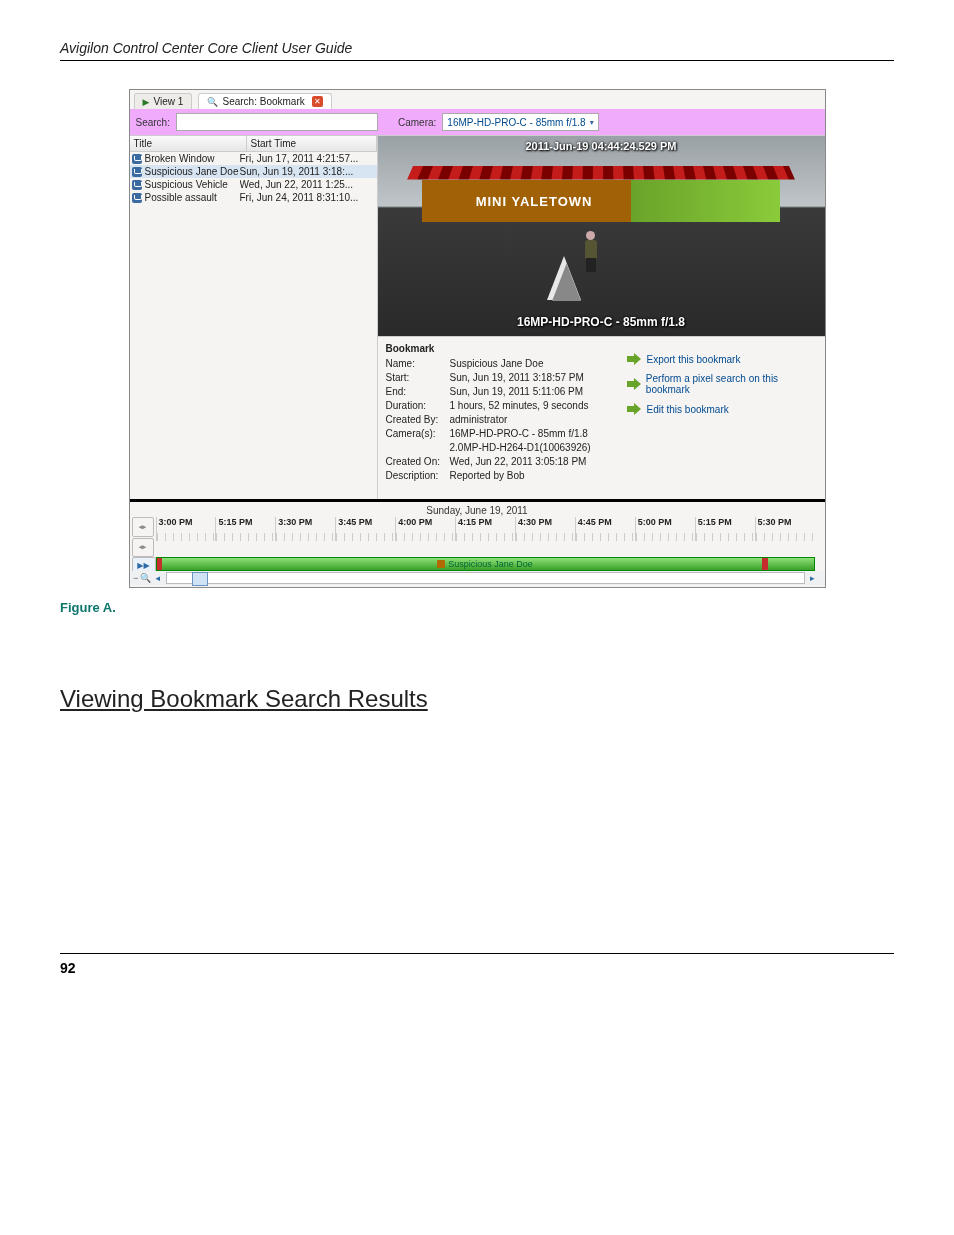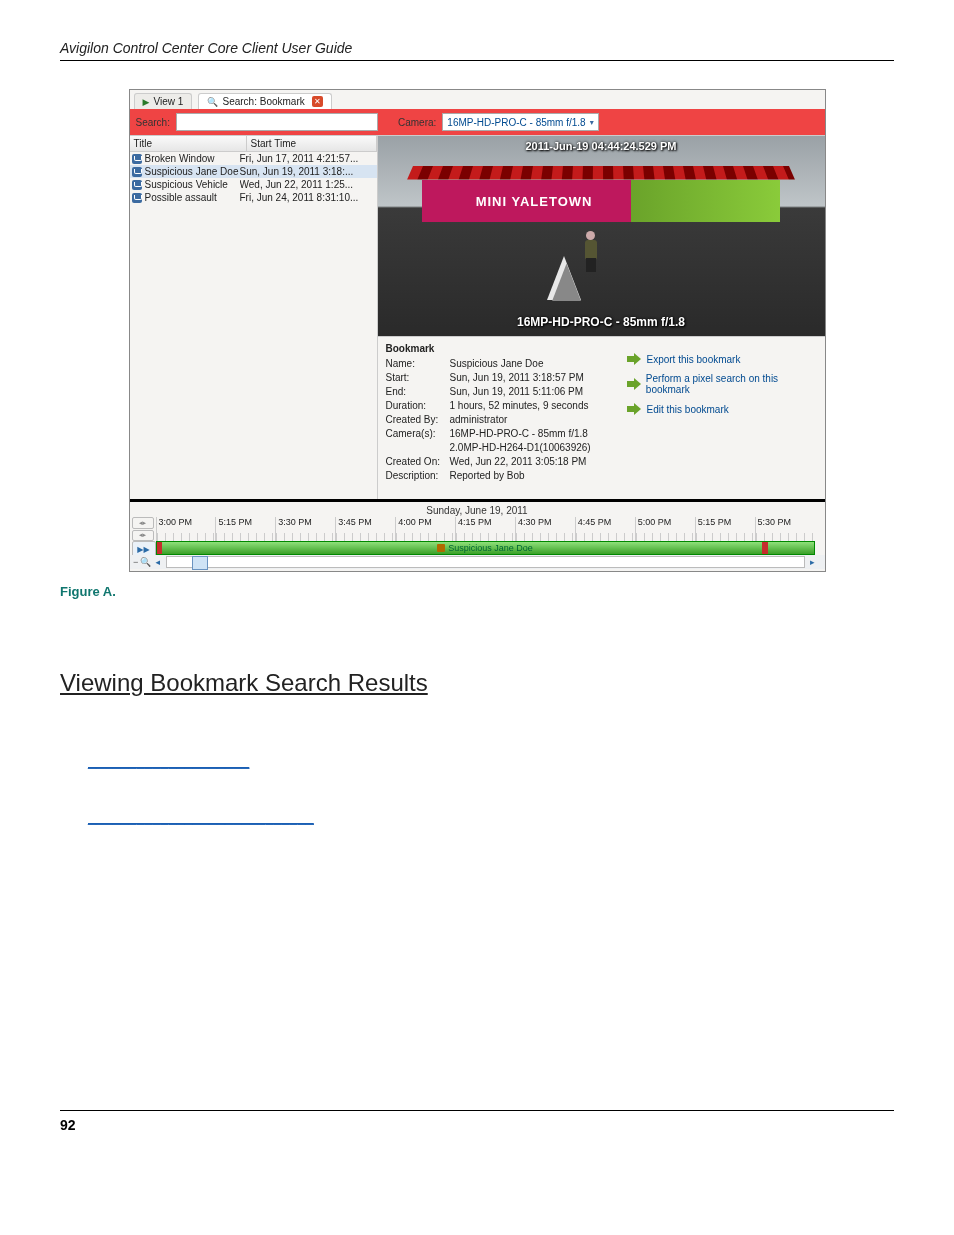--- a/index.html
+++ b/index.html
@@ -60,21 +60,21 @@
     line-height: 11px;
     text-align: center;
     border-radius: 2px;
     margin-left: 3px;
   }
   .search-row {
     display: flex;
     align-items: center;
     gap: 6px;
     padding: 4px 6px;
-    background: #ef4444;
+    background: #f0abfc;
     border-bottom: 1px solid #ccc;
   }
   .search-label { color: #333; }
   .search-input {
     flex: 0 0 200px;
     height: 16px;
     border: 1px solid #aaa;
     background: #fff;
   }
   .camera-select {
@@ -154,21 +154,21 @@
     background: linear-gradient(180deg,#9aa1a6 0%, #bfc5c8 35%, #3a3a3a 36%, #2a2a2a 100%);
   }
   .store-band {
     position: absolute;
     left: 10%; right: 10%;
     top: 44px; height: 42px;
     display: flex;
   }
   .store-left {
     flex: 1.3;
-    background: #be185d;
+    background: #a16207;
     display: flex;
     align-items: center;
     justify-content: center;
     color: #fff;
     font-weight: bold;
     letter-spacing: 1px;
     font-size: 13px;
     padding-left: 15px;
   }
   .store-right {
@@ -243,21 +243,22 @@
     border-top: 3px solid #000000;
     background: #f5f4f2;
     padding: 2px 0 2px 0;
   }
   .tl-date {
     text-align: center; font-size: 10px; color: #333;
     padding: 1px 0;
   }
   .tl-scale {
     display: flex; height: 24px; position: relative;
-    padding: 0 10px 0 26px;
+    padding: 0 10px 16px 26px;
+    font-weight: bold;
   }
   .tl-ctrl-col{
     position:absolute;left:2px;top:0;bottom:0;width:22px;
     display:flex;flex-direction:column;gap:1px;
   }
   .tl-ctrl{
     flex:1;border:1px solid #bbb;border-radius:2px;font-size:7px;display:flex;align-items:center;justify-content:center;color:#888;
   }
   .tl-tick {
     flex: 1; text-align: left; font-size: 9px; color: #222;
@@ -509,33 +510,17 @@
           </div>
         <span class="tl-zoom-rt">▸</span>
       </div>
     </div>
   </div>
 
   <div class="fig-label">Figure A.</div>
 
   <h2 class="section-heading">Viewing Bookmark Search Results</h2>
 
-  <div class="body-text">
-    <ol>
-      <li>
-        <span class="ghost-line"></span>
-        <span class="ghost-line"></span>
-        <a href="#" class="visible-link">____________________</a>
-      </li>
-      <li>
-        <span class="ghost-line"></span>
-        <a href="#" class="visible-link">____________________________</a>
-      </li>
-      <li>
-          <span class="ghost-line"></span>
-        </li>
-    </ol>
-  </div>
 
   <div class="footer">
     <span>92</span>
   </div>
 </div>
 
 </body></html>

